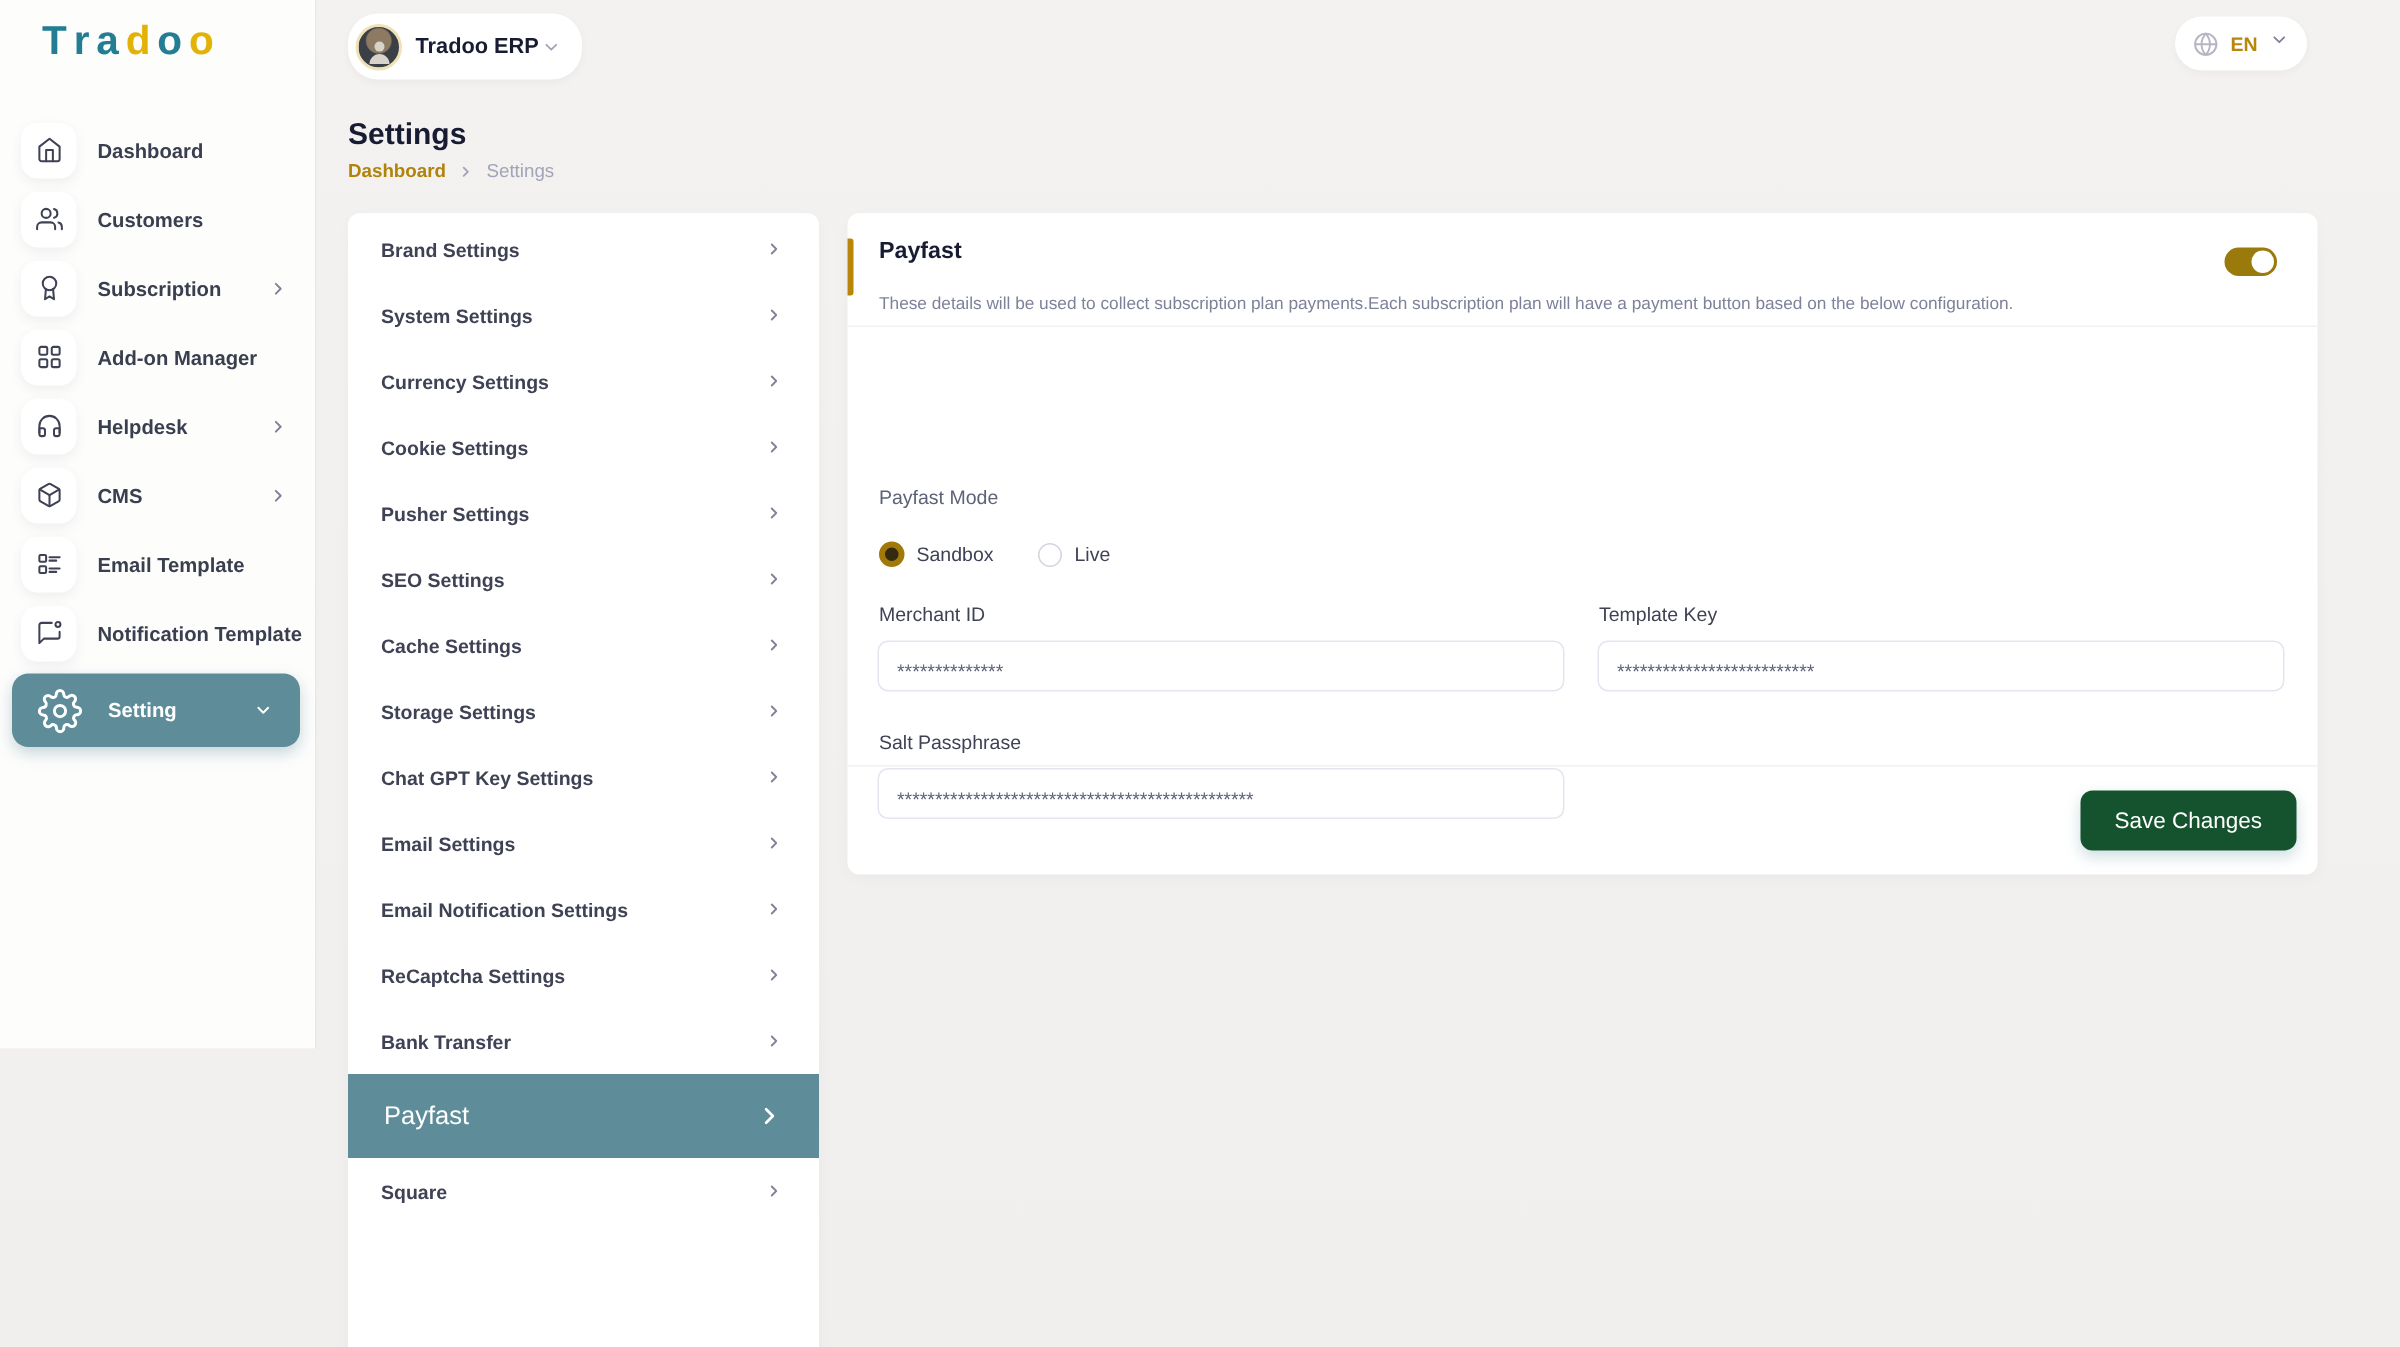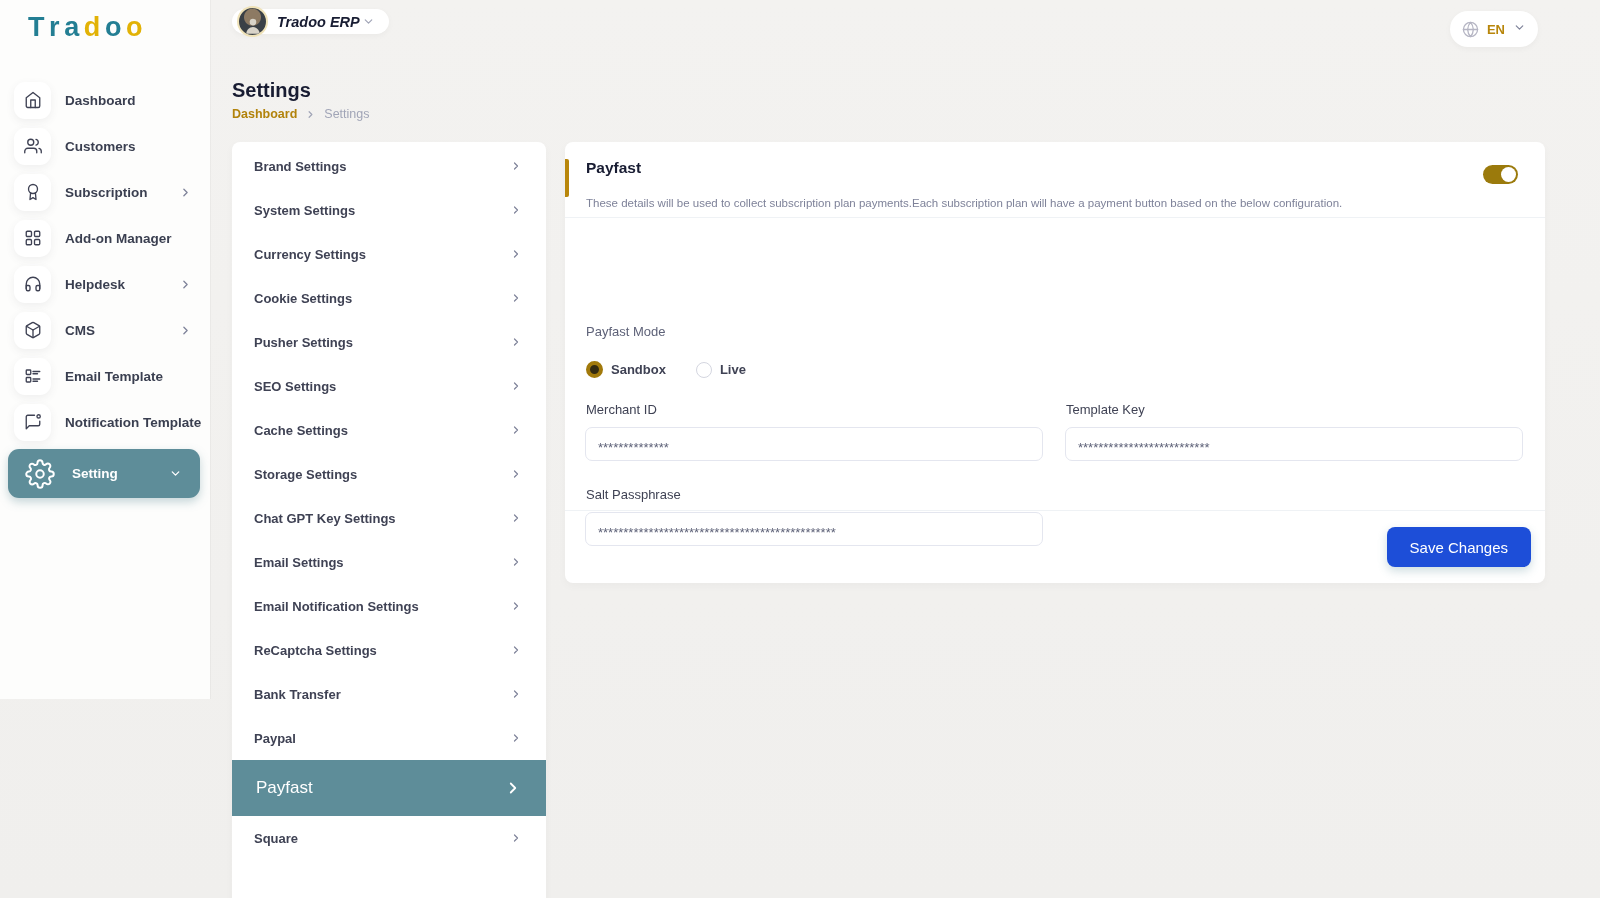--- a/index.html
+++ b/index.html
@@ -18,21 +18,21 @@
   .side-label { margin-left:14px; font-size:13.5px; font-weight:700; color:#3a3f50; }
   .side-chev { position:absolute; right:18px; color:#7e8299; display:flex; }
   .side-chev svg { width:13px; height:13px; }
   .side-item.active { background:#5e8d99; border-radius:11px; margin:4px 10px 0 8px; height:49px; padding-left:12px; box-shadow:0 4px 10px rgba(94,141,153,.35); }
   .side-item.active .side-label { color:#ffffff; margin-left:12px; }
   .side-item.active .side-chev { color:#ffffff; }
   .gear-wrap { width:40px; height:40px; display:flex; align-items:center; justify-content:center; color:#ffffff; }
   .gear-wrap svg { width:30px; height:30px; }
 
   
-  .workspace-pill { position:absolute; left:232px; top:9px; height:25px; background:#ffffff; border-radius:20px; display:flex; align-items:center; padding:0 14px 0 5px; box-shadow:0 2px 6px rgba(0,0,0,.04); cursor:pointer;font-style:italic; }
+  .workspace-pill { position:absolute; left:232px; top:9px; height:44px; background:#ffffff; border-radius:20px; display:flex; align-items:center; padding:0 14px 0 5px; box-shadow:0 2px 6px rgba(0,0,0,.04); cursor:pointer; }
   .avatar { width:31px; height:31px; border-radius:50%; background:radial-gradient(circle at 50% 34%, #8d7a63 0 8px, #3a4046 9px); border:2px solid #efe2b8; position:relative; overflow:hidden; }
   .avatar svg { position:absolute; left:50%; top:55%; transform:translate(-50%,-38%); width:20px; height:20px; color:#d8d3c8; }
   .workspace-name { margin-left:9px; font-size:14.5px; font-weight:700; color:#181c32; }
   .workspace-pill .chev-down { margin-left:2px; color:#a1a5b7; display:flex; }
   .chev-down svg { width:13px; height:13px; }
   .lang-pill { position:absolute; right:62px; top:11px; height:36px; background:#ffffff; border-radius:18px; display:flex; align-items:center; gap:8px; padding:0 12px; box-shadow:0 2px 6px rgba(0,0,0,.04); cursor:pointer; }
   .globe { color:#b5b5c3; display:flex; } .globe svg { width:17px; height:17px; }
   .lang-label { font-size:13px; font-weight:700; color:#b8860b; }
   .lang-pill .chev-down { color:#7e8299; }
 
@@ -56,31 +56,31 @@
   .panel { position:absolute; left:565px; top:142px; width:980px; height:441px; background:#ffffff; border-radius:8px; box-shadow:0 3px 10px rgba(0,0,0,.03); }
   .panel-header { position:relative; height:76px; border-bottom:1px solid #eff2f5; padding:17px 24px 0 21px; }
   .accent-bar { position:absolute; left:0; top:17px; width:4px; height:38px; background:#b8860b; border-radius:0 2px 2px 0; }
   .panel-title { font-size:15.5px; font-weight:700; color:#181c32; }
   .panel-desc { margin-top:20px; font-size:11.5px; color:#7e8299; }
   .switch { position:absolute; right:27px; top:23px; width:35px; height:19px; background:#9b7a0c; border-radius:10px; cursor:pointer; }
   .switch .knob { position:absolute; right:2px; top:2px; width:15px; height:15px; background:#ffffff; border-radius:50%; }
   .panel-body { position:relative; padding:0 20px; }
   .mode-label { position:absolute; left:21px; top:106px; font-size:13px; color:#5e6278; }
   .radio-group { position:absolute; left:21px; top:143px; display:flex; align-items:center; gap:30px; }
-  .radio-opt { display:flex; align-items:center; gap:8px; cursor:pointer; font-size:13px; font-weight:700; color:#3f4254; }
+  .radio-opt { display:flex; align-items:center; gap:8px; cursor:pointer; font-size:13px; font-weight:400; color:#3f4254; }
   .radio-dot { width:17px; height:17px; border-radius:50%; }
   .radio-dot.checked { border:4.5px solid #a1790b; background:#332a10; }
   .radio-dot.unchecked { border:1.5px solid #d4d6e0; background:#ffffff; width:16px; height:16px; }
   .field-label { position:absolute; font-size:13px; font-weight:400; color:#3f4254; }
   .text-input { position:absolute; height:34px; width:458px; border:1px solid #e4e6ef; border-radius:7px; background:#ffffff; font-family:"Liberation Sans","DejaVu Sans",sans-serif; font-size:13px; color:#5e6278; padding:6px 12px 0 12px; outline:none; }
   .lbl-mid { left:21px; top:184px; } .inp-mid { left:20px; top:209px; }
   .lbl-mkey { left:501px; top:184px; } .inp-mkey { left:500px; top:209px; }
   .lbl-salt { left:21px; top:269px; } .inp-salt { left:20px; top:294px; }
   .panel-footer { position:absolute; left:0; right:0; bottom:0; height:73px; border-top:1px solid #eff2f5; display:flex; align-items:center; justify-content:flex-end; padding-right:14px; }
-  .save-btn { height:40px; padding:0 23px; background:#1d4ed8; color:#ffffff; border:none; border-radius:8px; font-family:"Liberation Sans","DejaVu Sans",sans-serif; font-size:15px; cursor:pointer; box-shadow:0 4px 10px rgba(94,141,153,.3); }
+  .save-btn { height:40px; padding:0 23px; background:#14532d; color:#ffffff; border:none; border-radius:8px; font-family:"Liberation Sans","DejaVu Sans",sans-serif; font-size:15px; cursor:pointer; box-shadow:0 4px 10px rgba(94,141,153,.3); }
 </style>
 </head>
 <body>
 
 <div class="app">
 
   <aside class="sidebar">
     <div class="logo">
       <span style="color:#237e93">T</span><span style="color:#237e93">r</span><span style="color:#237e93">a</span><span style="color:#e2b206">d</span><span style="color:#237e93">o</span><span style="color:#e2b206">o</span>
     </div>
@@ -347,28 +347,20 @@
         </span>
       </div>
     <div class="nav-row">
         <span>Bank Transfer</span>
         <span class="row-chev">
           <svg viewBox="0 0 24 24" fill="none" stroke="currentColor" stroke-width="2.4" stroke-linecap="round" stroke-linejoin="round">
             <polyline points="9 18 15 12 9 6"></polyline>
           </svg>
         </span>
       </div>
-    <div class="nav-row">
-        <span>Paypal</span>
-        <span class="row-chev">
-          <svg viewBox="0 0 24 24" fill="none" stroke="currentColor" stroke-width="2.4" stroke-linecap="round" stroke-linejoin="round">
-            <polyline points="9 18 15 12 9 6"></polyline>
-          </svg>
-        </span>
-      </div>
     <div class="nav-row active">
         <span>Payfast</span>
         <span class="row-chev">
           <svg viewBox="0 0 24 24" fill="none" stroke="currentColor" stroke-width="2.4" stroke-linecap="round" stroke-linejoin="round">
             <polyline points="9 18 15 12 9 6"></polyline>
           </svg>
         </span>
       </div>
     <div class="nav-row">
         <span>Square</span>

